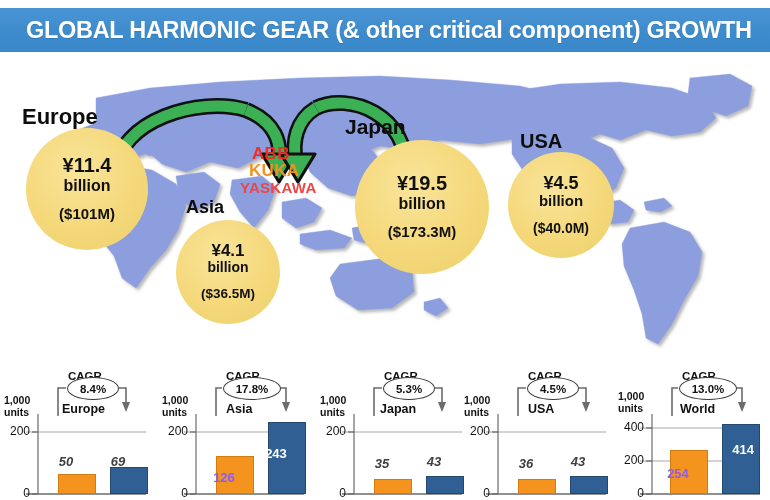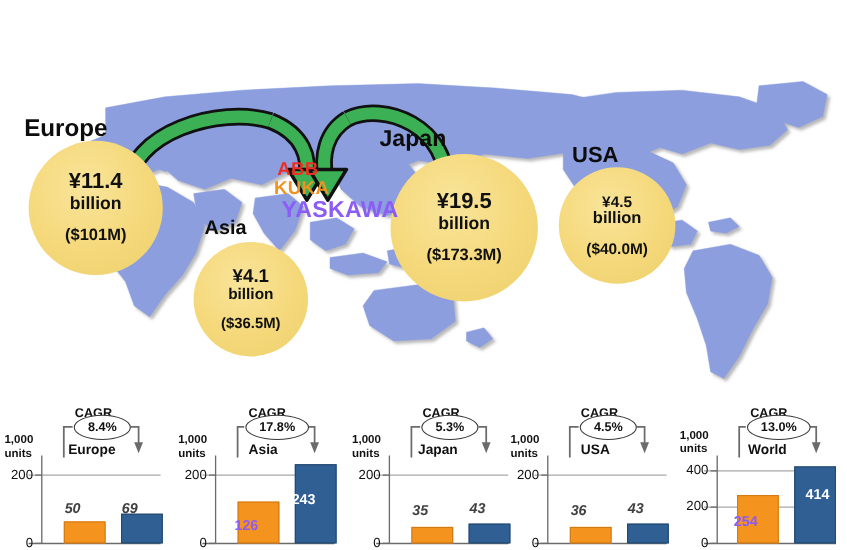--- a/index.html
+++ b/index.html
@@ -171,20 +171,23 @@
     font-size: 12.5px;
     color: #1a1a1a;
     white-space: nowrap;
   }
 </style>
 </head>
 <body>
 
 <div id="page">
 
+  <div id="title-bar">
+    <div id="title-text">GLOBAL HARMONIC GEAR (&amp; other critical component) GROWTH</div>
+  </div>
 
   <div id="map-area">
 
     <svg id="world-map" viewBox="0 0 770 300" preserveAspectRatio="none">
       <defs>
         <filter id="shdw" x="-12%" y="-12%" width="130%" height="130%">
           <feDropShadow dx="2.5" dy="2.5" stdDeviation="1.6" flood-color="#7d7d7d" flood-opacity="0.55"></feDropShadow>
         </filter>
       </defs>
       <rect x="0" y="0" width="770" height="300" fill="#ffffff"></rect>
@@ -283,28 +286,28 @@
       <div class="usd" style="font-size:13.5px;">($36.5M)</div>
     </div>
 
     <div class="bubble" style="left:355px; top:88px; width:134px; height:134px;">
       <div class="amt" style="font-size:20px;">¥19.5</div>
       <div class="bil" style="font-size:16px;">billion</div>
       <div class="usd" style="font-size:15px;">($173.3M)</div>
     </div>
 
     <div class="bubble" style="left:508px; top:100px; width:106px; height:106px;">
-      <div class="amt" style="font-size:14px;">¥4.5</div>
+      <div class="amt" style="font-size:18px;">¥4.5</div>
       <div class="bil" style="font-size:15px;">billion</div>
       <div class="usd" style="font-size:14px;">($40.0M)</div>
     </div>
 
     <div class="brand" style="left:252px; top:92px; font-size:17px; color:#ee2d24;">ABB</div>
     <div class="brand" style="left:249px; top:109px; font-size:17px; color:#f2921e;">KUKA</div>
-    <div class="brand" style="left:256px; top:127px; font-size:21px; color:#8b5cf6;">YASKAWA</div>
+    <div class="brand" style="left:240px; top:127px; font-size:15px; color:#ef4444;">YASKAWA</div>
 
     <div id="charts">
 
       <div class="chart" style="left:2px;">
         <div class="chart-inner">
           <div class="cagr-word" style="left:66px; top:0px;">CAGR</div>
           <svg style="position:absolute;left:0;top:0;width:152px;height:160px;" viewBox="0 0 152 160">
             <path d="M56,46 L56,18 L64,18" fill="none" stroke="#6b6b6b" stroke-width="1.6"></path>
             <path d="M117,18 L124,18 L124,36" fill="none" stroke="#6b6b6b" stroke-width="1.6"></path>
             <path d="M120,32 L128,32 L124,42 Z" fill="#6b6b6b"></path>

